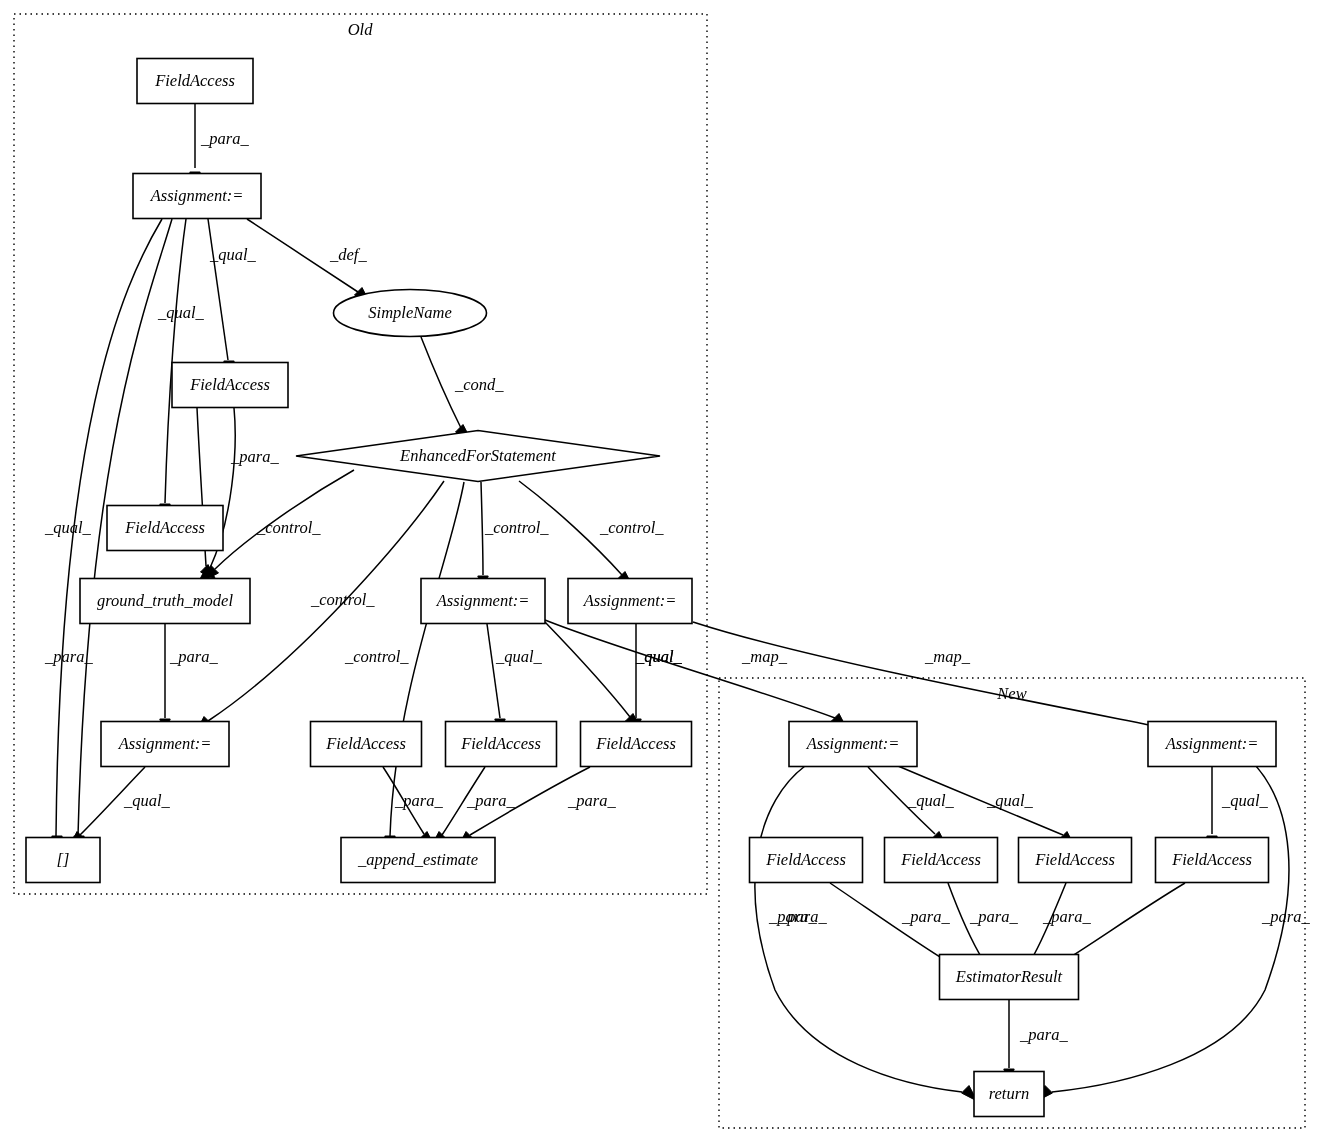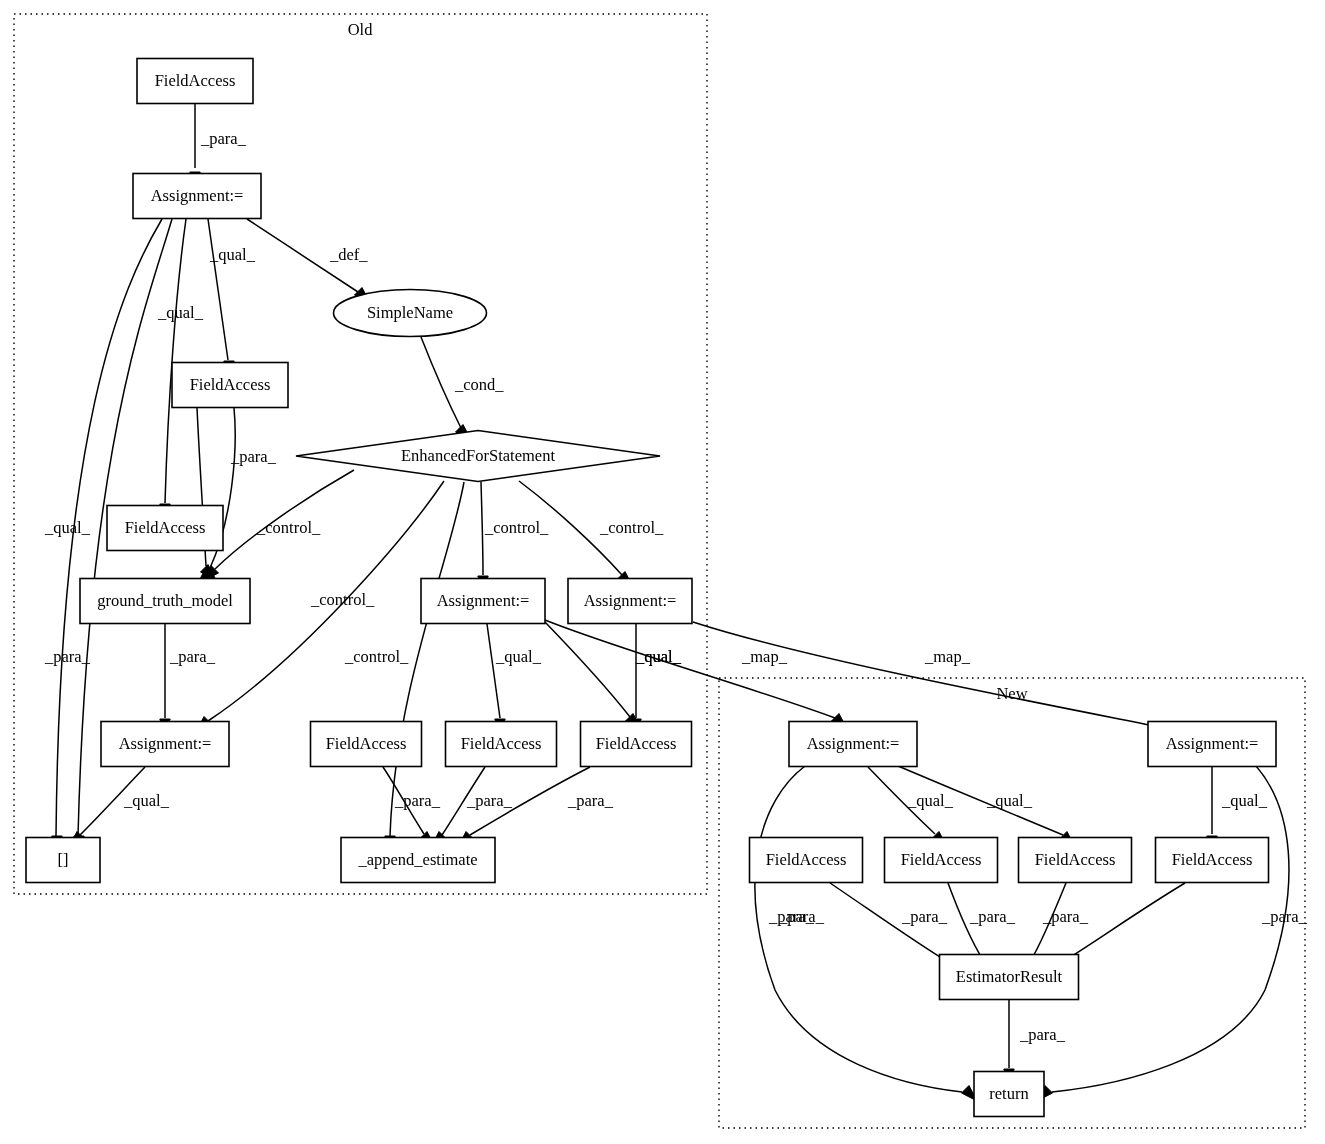--- a/index.html
+++ b/index.html
@@ -1,17 +1,17 @@
 <!DOCTYPE html>
 <html><head>
 <meta charset="utf-8">
 <style>
   html,body{margin:0;padding:0;background:#ffffff;}
   body{width:1325px;height:1144px;overflow:hidden;font-family:"Liberation Serif", serif;}
-  #canvas{position:relative;width:1187px;height:1144px;}
+  #canvas{position:relative;width:1187px;height:1144px;font-style:italic;}
   svg{display:block;}
   .node-rect{fill:#ffffff;stroke:#000000;stroke-width:1.6;}
   .node-ell{fill:#ffffff;stroke:#000000;stroke-width:1.6;}
   .node-dia{fill:#ffffff;stroke:#000000;stroke-width:1.6;}
   .node-label{font-family:"Liberation Serif", serif;font-size:16.5px;fill:#000;text-anchor:middle;dominant-baseline:middle;}
   .cluster{fill:none;stroke:#000000;stroke-width:1.4;stroke-dasharray:1.5 4;}
   .cluster-label{font-family:"Liberation Serif", serif;font-size:16.5px;fill:#000;text-anchor:middle;dominant-baseline:middle;}
   .edge{fill:none;stroke:#000000;stroke-width:1.5;}
   .edge-label{font-family:"Liberation Serif", serif;font-size:16.5px;fill:#000;text-anchor:start;dominant-baseline:middle;}
   .arrow{fill:#000000;stroke:#000000;stroke-width:1;}

